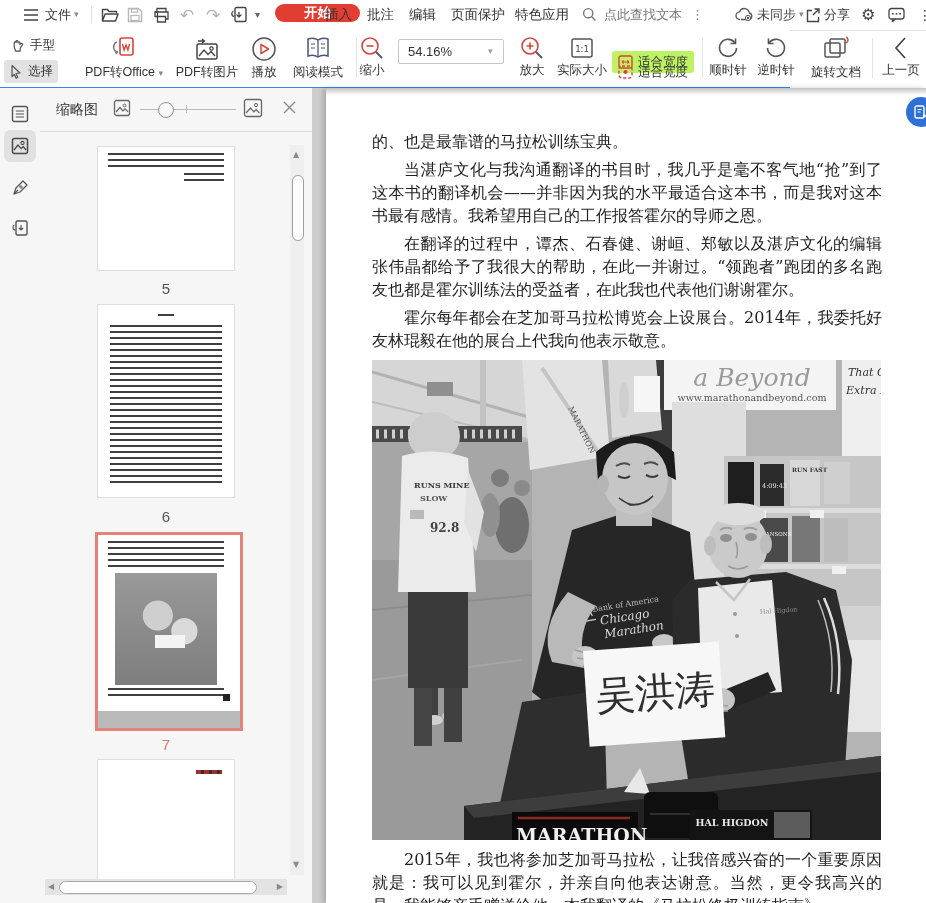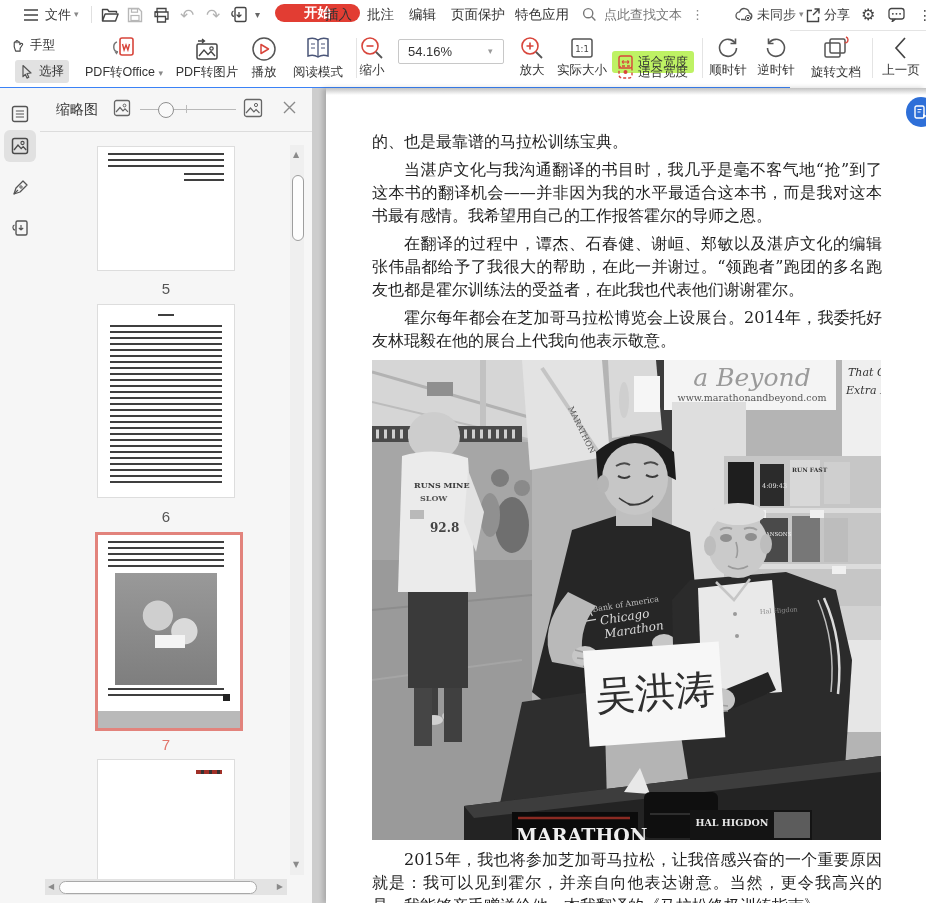--- a/index.html
+++ b/index.html
@@ -178,21 +178,21 @@
       </span>
   </div>
 
   <div class="toolbar">
     <div class="sbtn" style="left:5px;top:4px">
       <svg width="15" height="15" viewBox="0 0 16 16">
           <path d="M4.5 9.5V5a1 1 0 0 1 2 0V3.6a1 1 0 0 1 2 0V5a1 1 0 0 1 2 0v2l1.4-1.2a1 1 0 0 1 1.4 1.4L10.8 11v3H6L4.5 9.5z" fill="none" stroke="#444" stroke-width="1.2" stroke-linejoin="round"></path>
         </svg>
       <span>手型</span>
     </div>
-    <div class="sbtn active" style="left:15px;top:30px">
+    <div class="sbtn active" style="left:4px;top:30px">
       <svg width="14" height="15" viewBox="0 0 14 15">
           <path d="M3 1.5l8 7.5-4 .5 1.8 3.8-1.8.8-1.7-3.8L3 12.7z" fill="none" stroke="#555" stroke-width="1.2" stroke-linejoin="round"></path>
         </svg>
       <span>选择</span>
     </div>
 
     <div class="tbtn" style="left:84px;top:5px;width:80px">
       <svg width="30" height="28" viewBox="0 0 30 28">
         <path d="M8 7c-4 1-5 9 1 10" fill="none" stroke="#7a7a7a" stroke-width="1.5"></path>
           <path d="M9 17l-2.4.2 1.4 2" fill="none" stroke="#7a7a7a" stroke-width="1.3"></path>

